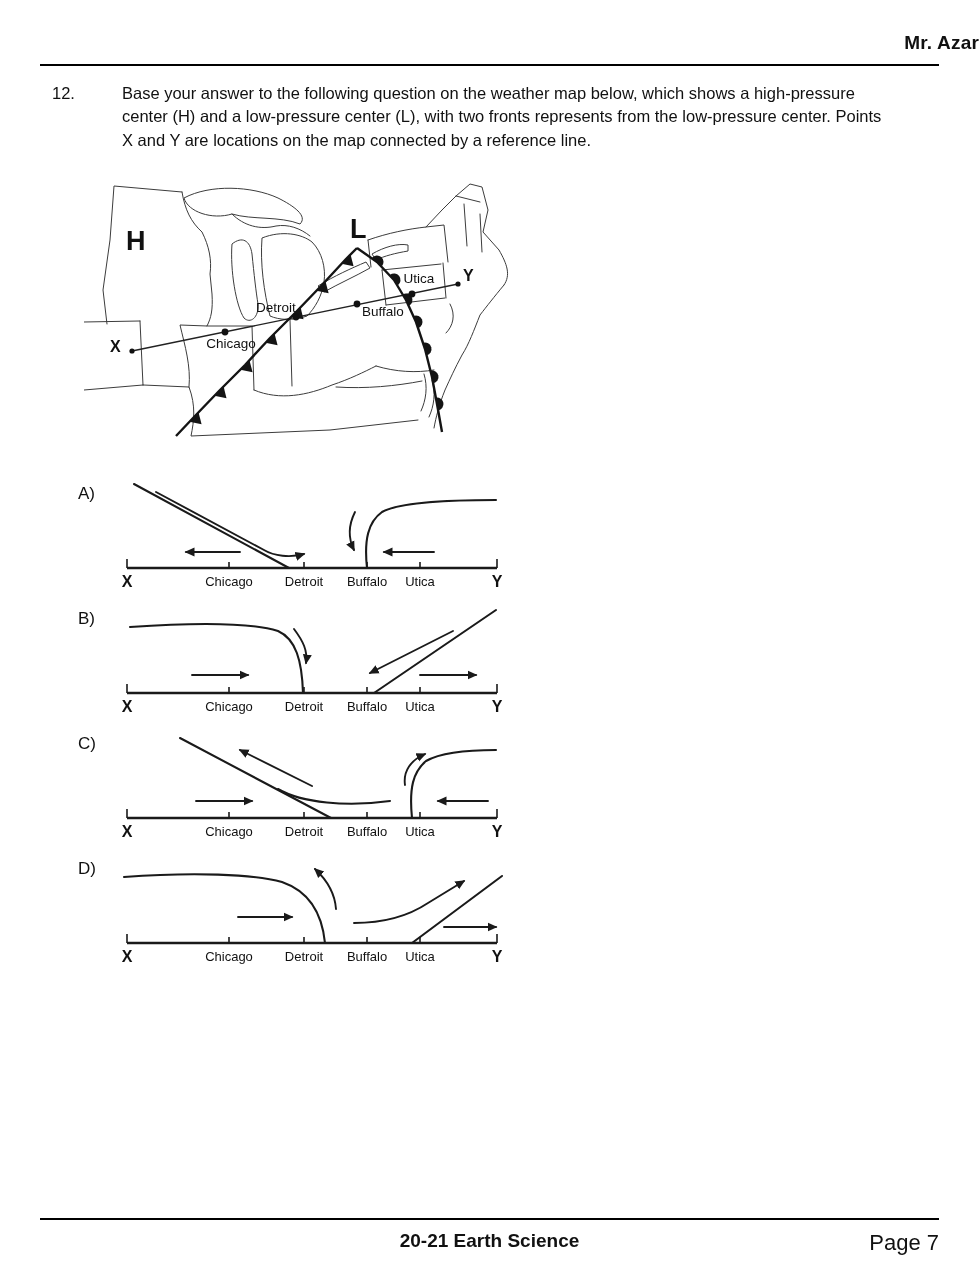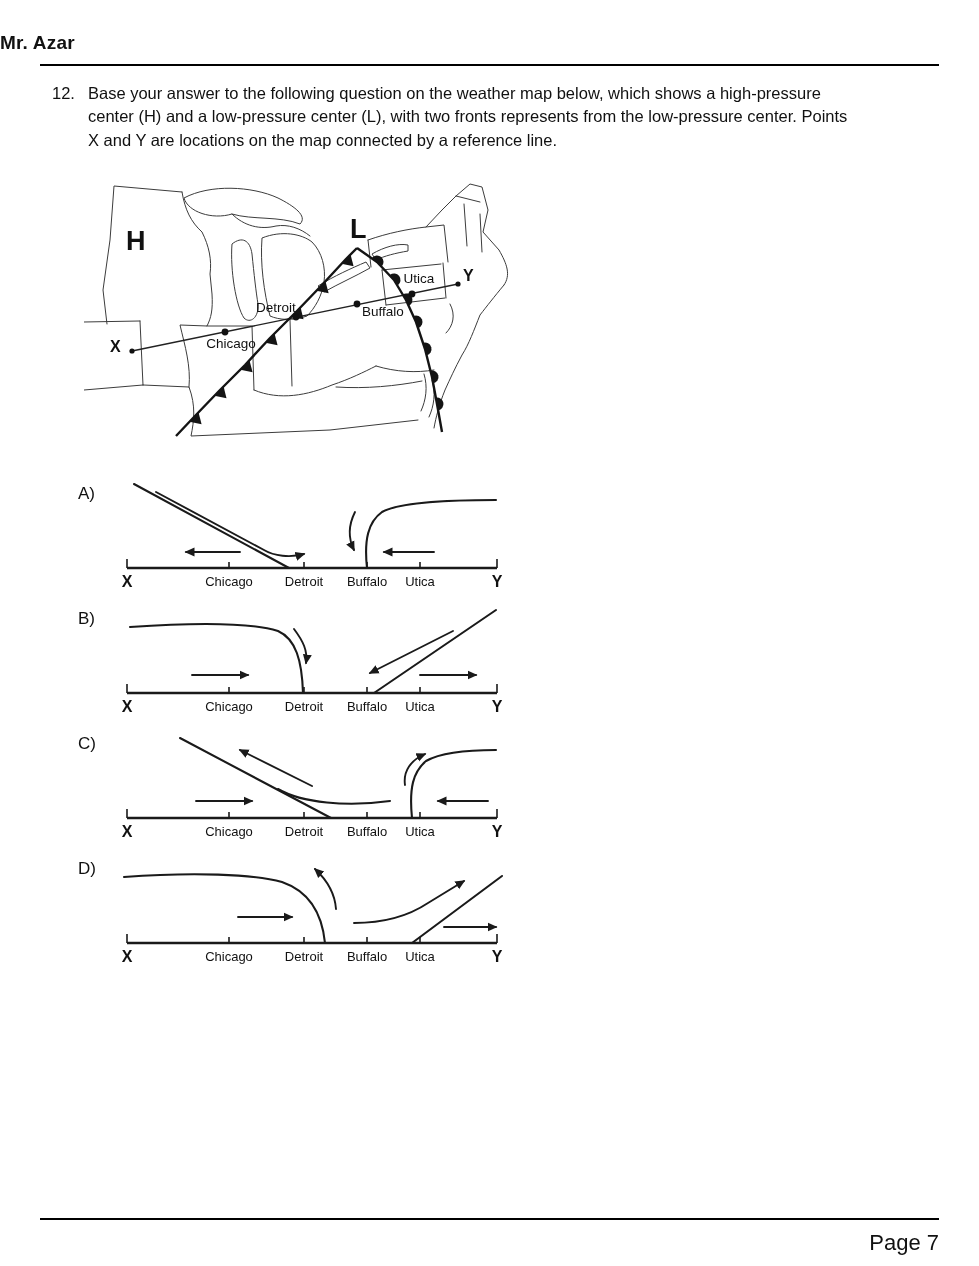--- a/index.html
+++ b/index.html
@@ -1,23 +1,23 @@
 <!DOCTYPE html>
 <html><head>
 <meta charset="utf-8">
 <style>
   * { margin:0; padding:0; box-sizing:border-box; }
   html,body { background:#ffffff; }
   body { width:979px; height:1266px; font-family:"Liberation Sans", sans-serif; color:#111; position:relative; overflow:hidden; }
   .page { position:relative; width:979px; height:1266px; background:#fff; }
 
-  .hdr-title { margin-top:32px; text-align:left; font-size:19px; font-weight:bold; letter-spacing:0.2px; }
+  .hdr-title { margin-top:32px; text-align:right; font-size:19px; font-weight:bold; letter-spacing:0.2px; }
   .rule { border:none; border-top:2.5px solid #000; margin:10px 40px 0 40px; }
 
-  .question { display:flex; margin:16px 12px 0 52px; }
+  .question { display:flex; margin:16px 12px 0 52px;gap:34px; }
   .qnum { width:36px; font-size:16.5px; line-height:1.42; }
   .qtext { width:762px; font-size:16.5px; line-height:1.42; }
 
   .map-fig { margin:22px 0 0 84px; width:444px; }
   svg text { font-family:"Liberation Sans", sans-serif; fill:#111; }
   .state { stroke:#3c3c3c; stroke-width:1; fill:none; stroke-linejoin:round; stroke-linecap:round; }
   .lake  { stroke:#3c3c3c; stroke-width:1; fill:none; stroke-linejoin:round; }
   .front { stroke:#141414; stroke-width:2.4; fill:none; stroke-linejoin:round; }
   .refline { stroke:#222; stroke-width:1.3; }
   .citydot { fill:#111; }
@@ -232,17 +232,18 @@
         <text class="cs-city" x="308" y="106">Utica</text>
         <text class="cs-xy" x="385" y="107">Y</text>
       </svg>
     </div>
 
   </div>
 
   <div class="footer">
     <hr class="rule">
     <div class="footer-row">
+      <div class="course">20-21 Earth Science</div>
       <div class="pagenum">Page 7</div>
     </div>
   </div>
 
 </div>
 
 </body></html>

